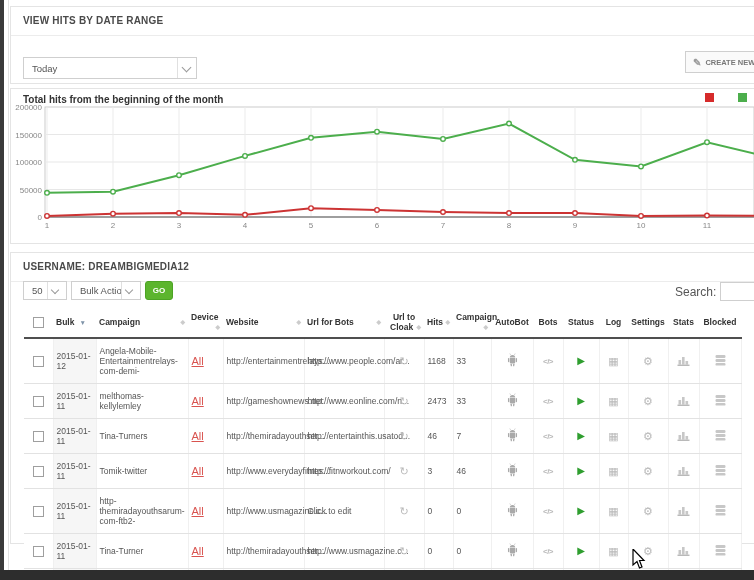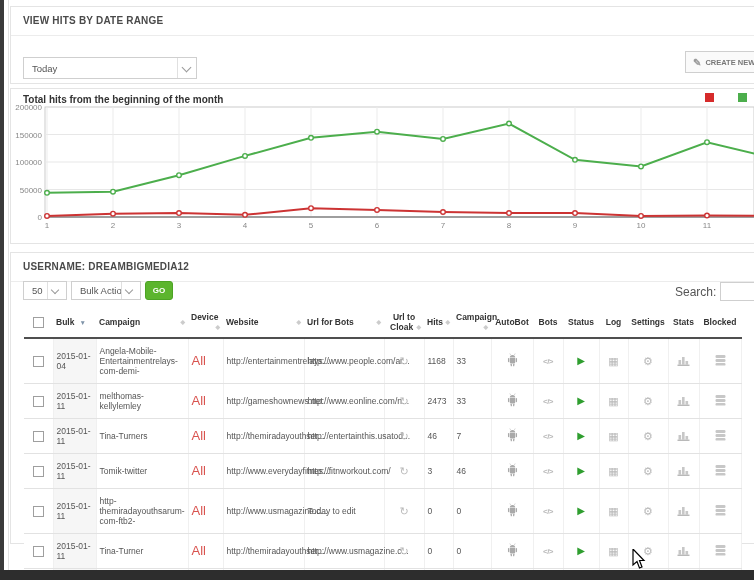--- a/index.html
+++ b/index.html
@@ -53,21 +53,21 @@
   table.grid th{font-size:8.5px;font-weight:bold;color:#333;text-align:left;vertical-align:middle;
              padding:5px 3px;line-height:10px;border-bottom:2px solid #4f4f4f;background:#fff;}
   table.grid td{font-size:8.5px;color:#555;padding:7px 3px;line-height:10px;vertical-align:middle;
              border-bottom:1px solid #e2e2e2;border-right:1px solid #f0f0f0;background:#fff;}
   table.grid td.c, table.grid th.c{text-align:center;}
   table.grid td.date{background:#f6f6f6;color:#555;}
   .cbx{display:inline-block;width:9px;height:9px;border:1px solid #9f9f9f;background:#fff;
        vertical-align:middle;cursor:pointer;}
   .sort{float:right;color:#ccc;font-size:6px;line-height:10px;}
   .sort.on{color:#7f93a8;font-size:6.5px;float:none;margin-left:5px;}
-  a.dev{color:#d9534f;cursor:pointer;font-size:13px;}
+  a.dev{color:#d9534f;text-decoration:underline;cursor:pointer;font-size:11px;}
   .gi{color:#b9b9b9;font-size:11px;cursor:pointer;}
   .gi.code{font-size:8px;font-weight:bold;letter-spacing:-0.5px;}
   .gi.play{color:#2f9e2f;font-size:10px;}
   .cursor{position:absolute;left:632px;top:549px;}
 </style>
 </head>
 <body>
 
 <div class="page">
   <div class="edge-left"></div>
@@ -217,21 +217,21 @@
             <th class="c"><span>Status</span></th>
             <th class="c"><span>Log</span></th>
             <th class="c"><span>Settings</span></th>
             <th class="c"><span>Stats</span></th>
             <th class="c"><span>Blocked</span></th>
           </tr>
         </thead>
         <tbody>
           <tr>
             <td class="c"><span class="cbx"></span></td>
-            <td class="date"><span>2015-01-04</span></td>
+            <td class="date"><span>2015-01-12</span></td>
             <td class=""><span>Angela-Mobile-Entertainmentrelays-com-demi-</span></td>
             <td class=""><a class="dev">All</a></td>
             <td class=""><span>http://entertainmentrelays...</span></td>
             <td class=""><span>http://www.people.com/ar...</span></td>
             <td class="c"><span class="gi">↻</span></td>
             <td class=""><span>1168</span></td>
             <td class=""><span>33</span></td>
             <td class="c"><svg width="13" height="14" viewBox="0 0 24 26" style="cursor:pointer">
     <g fill="#a9a9a9">
                   <path d="M7 9.5 h10 v8 a2 2 0 0 1 -2 2 h-6 a2 2 0 0 1 -2 -2 z"></path>
@@ -373,21 +373,21 @@
     <rect x="1.5" y="5" width="10" height="3" rx="1.2" fill="#c7c7c7"></rect>
     <rect x="1.5" y="9" width="10" height="2.6" rx="1.2" fill="#c7c7c7"></rect>
               </svg></td>
           </tr>
           <tr>
             <td class="c"><span class="cbx"></span></td>
             <td class="date"><span>2015-01-11</span></td>
             <td class=""><span>http-themiradayouthsarum-com-ftb2-</span></td>
             <td class=""><a class="dev">All</a></td>
             <td class=""><span>http://www.usmagazine.c...</span></td>
-            <td class=""><span>Today to edit</span></td>
+            <td class=""><span>Click to edit</span></td>
             <td class="c"><span class="gi">↻</span></td>
             <td class=""><span>0</span></td>
             <td class=""><span>0</span></td>
             <td class="c"><svg width="13" height="14" viewBox="0 0 24 26" style="cursor:pointer">
     <g fill="#a9a9a9">
                   <path d="M7 9.5 h10 v8 a2 2 0 0 1 -2 2 h-6 a2 2 0 0 1 -2 -2 z"></path>
     <path d="M7 8.5 a5 5 0 0 1 10 0 z"></path>
     <rect x="3.6" y="9.5" width="2.4" height="7.5" rx="1.2"></rect>
                   <rect x="18" y="9.5" width="2.4" height="7.5" rx="1.2"></rect>
     <rect x="8.6" y="19.8" width="2.4" height="5" rx="1.2"></rect>

